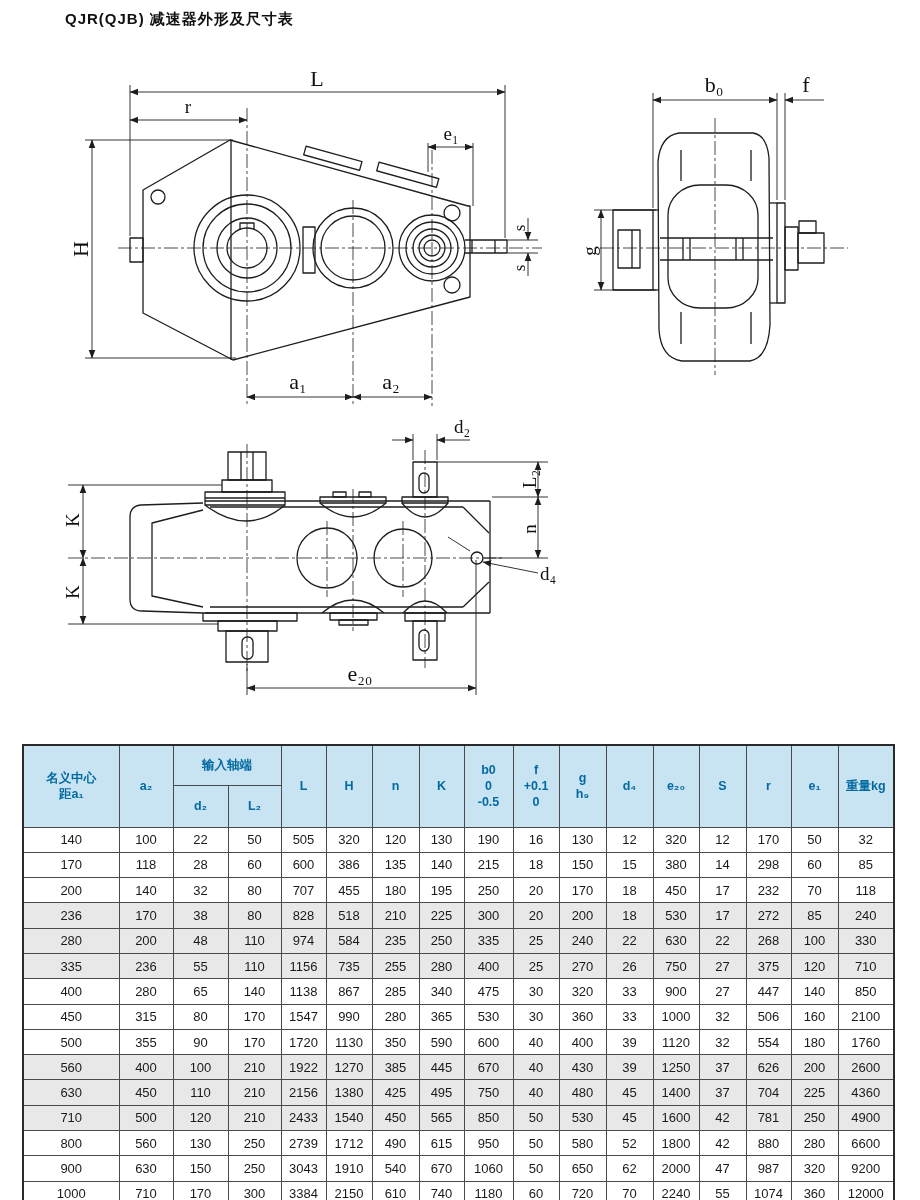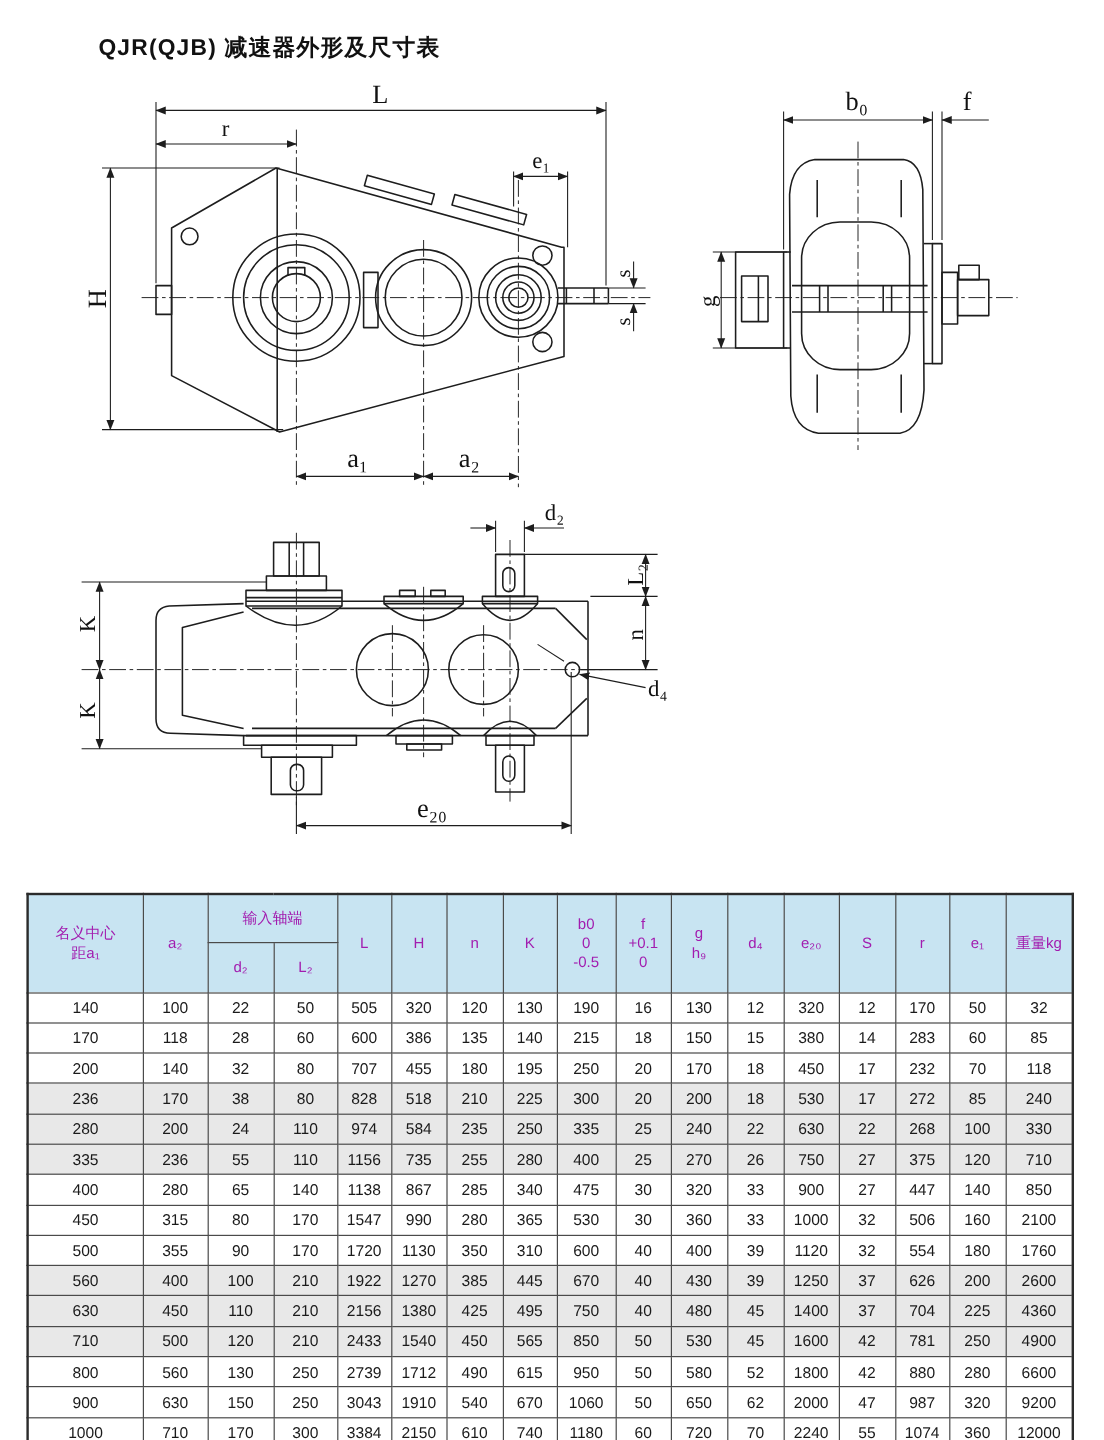--- a/index.html
+++ b/index.html
@@ -1,31 +1,31 @@
 <!DOCTYPE html>
 <html><head>
 <meta charset="utf-8">
 <style>
   html,body{margin:0;padding:0;}
   body{width:920px;height:1200px;background:#ffffff;position:relative;overflow:hidden;
        font-family:"Liberation Sans","DejaVu Sans",sans-serif;}
-  .title{position:absolute;left:65px;top:10px;font-size:19px;font-weight:bold;
-         color:#111;letter-spacing:1px;margin:17px;}
+  .title{position:absolute;left:65px;top:10px;font-size:15px;font-weight:bold;
+         color:#111;letter-spacing:1px;margin:0;}
   svg.dwg{position:absolute;overflow:visible;}
   .o{fill:none;stroke:#1d1d1d;stroke-width:1.3;stroke-linejoin:round;}
   .t{fill:none;stroke:#1d1d1d;stroke-width:0.9;}
   .c{fill:none;stroke:#1d1d1d;stroke-width:0.8;stroke-dasharray:14 3 3 3;}
   .lbl{font-family:"Liberation Serif","DejaVu Serif",serif;font-size:19px;fill:#111;}
   .big{font-size:22px;}
   .med{font-size:17px;}
   table.dim{position:absolute;left:22px;top:744px;width:871px;border-collapse:collapse;
             table-layout:fixed;border:2px solid #2b2b2b;}
   table.dim th,table.dim td{border:1px solid #4a4a4a;text-align:center;vertical-align:middle;padding:0;}
-  table.dim thead th{background:#c8e4f2;font-weight:normal;font-size:12.5px;line-height:1.3;
-            white-space:pre-line;color:#a21caf;}
+  table.dim thead th{background:#c8e4f2;font-weight:bold;font-size:12.5px;line-height:1.3;
+            white-space:pre-line;color:#0369a1;}
   table.dim tbody td{height:24.3px;font-size:13px;color:#1a1a1a;background:#ffffff;}
   table.dim tbody tr.shaded td{background:#e8e8e8;}
   tr.h1{height:40px;} tr.h2{height:42px;}
 </style>
 </head>
 <body>
 
 <h1 class="title">QJR(QJB) 减速器外形及尺寸表</h1>
 
 <svg class="dwg" style="left:30px;top:60px;width:535px;height:360px" viewBox="30 60 535 360">
@@ -308,21 +308,21 @@
         <td>600</td>
         <td>386</td>
         <td>135</td>
         <td>140</td>
         <td>215</td>
         <td>18</td>
         <td>150</td>
         <td>15</td>
         <td>380</td>
         <td>14</td>
-        <td>283</td>
+        <td>298</td>
         <td>60</td>
         <td>85</td>
       </tr>
       <tr>
         <td>200</td>
         <td>140</td>
         <td>32</td>
         <td>80</td>
         <td>707</td>
         <td>455</td>
@@ -353,21 +353,21 @@
         <td>18</td>
         <td>530</td>
         <td>17</td>
         <td>272</td>
         <td>85</td>
         <td>240</td>
       </tr>
       <tr class="shaded">
         <td>280</td>
         <td>200</td>
-        <td>24</td>
+        <td>48</td>
         <td>110</td>
         <td>974</td>
         <td>584</td>
         <td>235</td>
         <td>250</td>
         <td>335</td>
         <td>25</td>
         <td>240</td>
         <td>22</td>
         <td>630</td>
@@ -434,21 +434,21 @@
         <td>2100</td>
       </tr>
       <tr>
         <td>500</td>
         <td>355</td>
         <td>90</td>
         <td>170</td>
         <td>1720</td>
         <td>1130</td>
         <td>350</td>
-        <td>310</td>
+        <td>590</td>
         <td>600</td>
         <td>40</td>
         <td>400</td>
         <td>39</td>
         <td>1120</td>
         <td>32</td>
         <td>554</td>
         <td>180</td>
         <td>1760</td>
       </tr>

